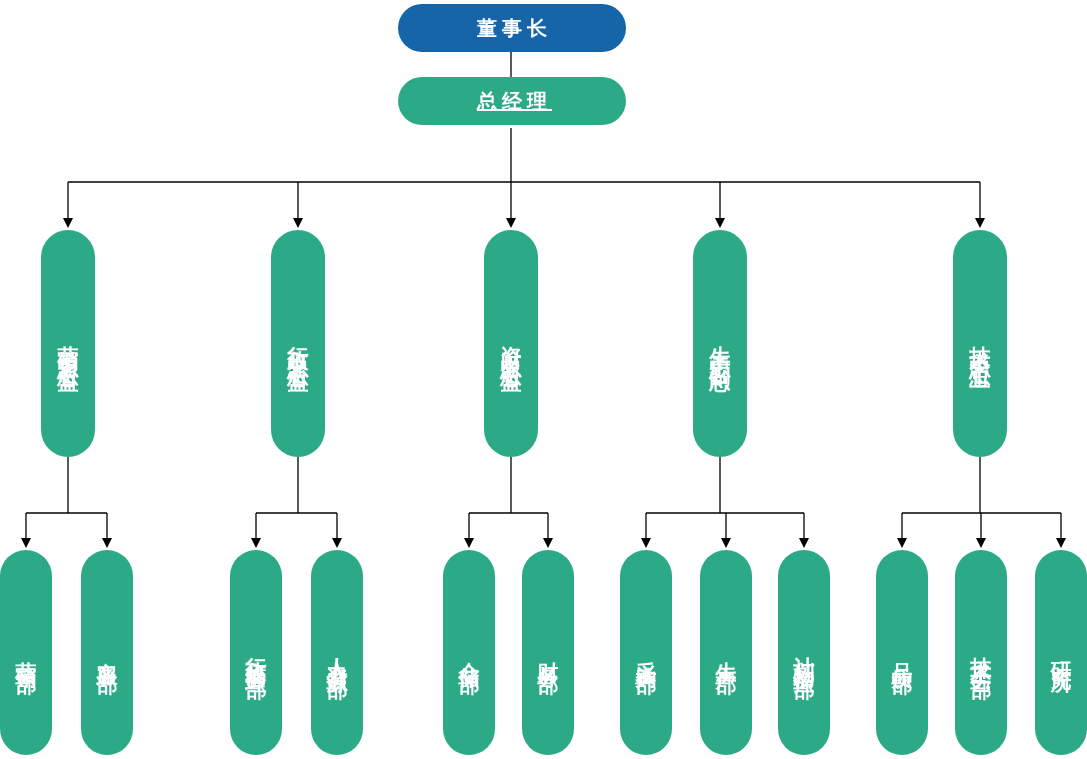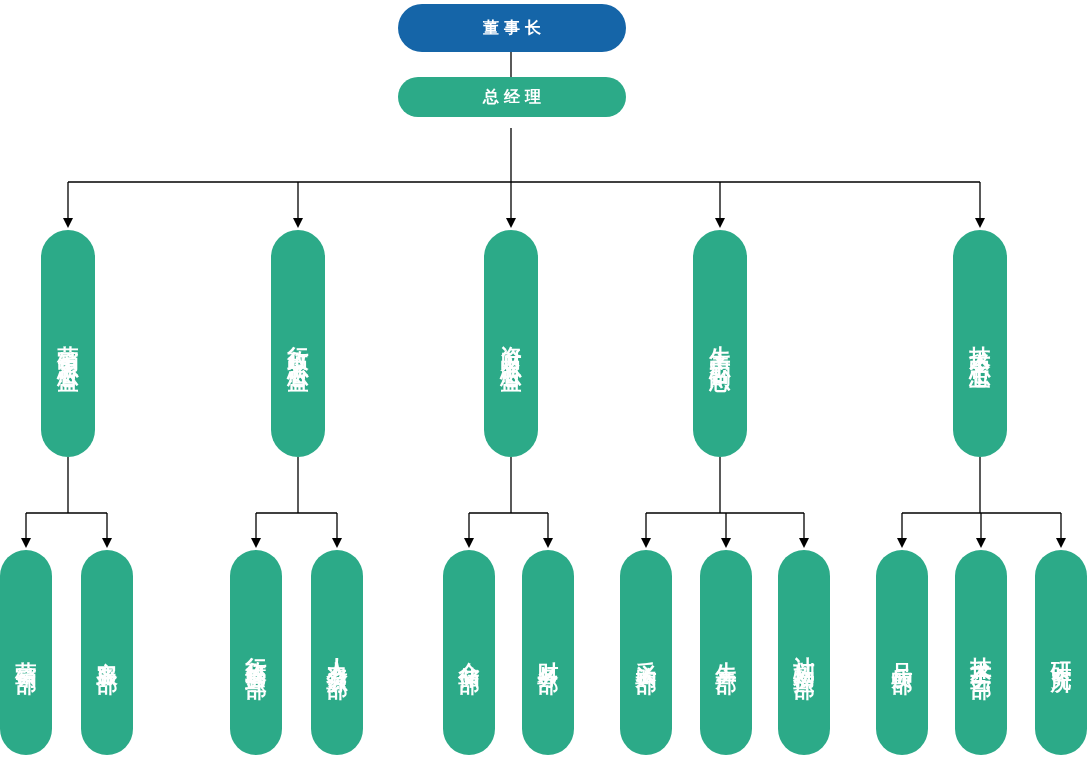--- a/index.html
+++ b/index.html
@@ -35,21 +35,21 @@
     position: absolute;
     display: flex;
     align-items: center;
     justify-content: center;
     color: var(--node-text, #ffffff);
     font-weight: bold;
     box-sizing: border-box;
   }
   .hnode {
     border-radius: 25px;
-    font-size: 16px;
+    font-size: 20px;
     letter-spacing: 5px;
     text-indent: 5px;
   }
   .chairman { background: var(--chairman-bg, #1565a8); }
   .green { background: var(--node-bg, #2caa88); }
   .vnode {
     border-radius: 27px;
     font-size: 21px;
   }
   .vnode .vtext {
@@ -103,21 +103,21 @@
     <path class="link" d="M646 513 V546" marker-end="url(#arrow)"></path>
     <path class="link" d="M726 513 V546" marker-end="url(#arrow)"></path>
     <path class="link" d="M804 513 V546" marker-end="url(#arrow)"></path>
     <path class="link" d="M902 513 V546" marker-end="url(#arrow)"></path>
     <path class="link" d="M981 513 V546" marker-end="url(#arrow)"></path>
     <path class="link" d="M1061 513 V546" marker-end="url(#arrow)"></path>
   </svg>
 
   <div class="node hnode chairman" style="left:398px; top:4px; width:228px; height:48px;">董事长</div>
 
-  <div class="node hnode green" style="left:398px; top:77px; width:228px; height:40px;">总经理</div>
+  <div class="node hnode green" style="left:398px; top:77px; width:228px; height:48px;text-decoration:underline;">总经理</div>
 
   <div class="node vnode green" style="left:41px; top:230px; width:54px; height:227px;">
     <span class="vtext">营销中心总监</span>
   </div>
   <div class="node vnode green" style="left:271px; top:230px; width:54px; height:227px;">
     <span class="vtext">行政中心总监</span>
   </div>
   <div class="node vnode green" style="left:484px; top:230px; width:54px; height:227px;">
     <span class="vtext">资财中心总监</span>
   </div>

